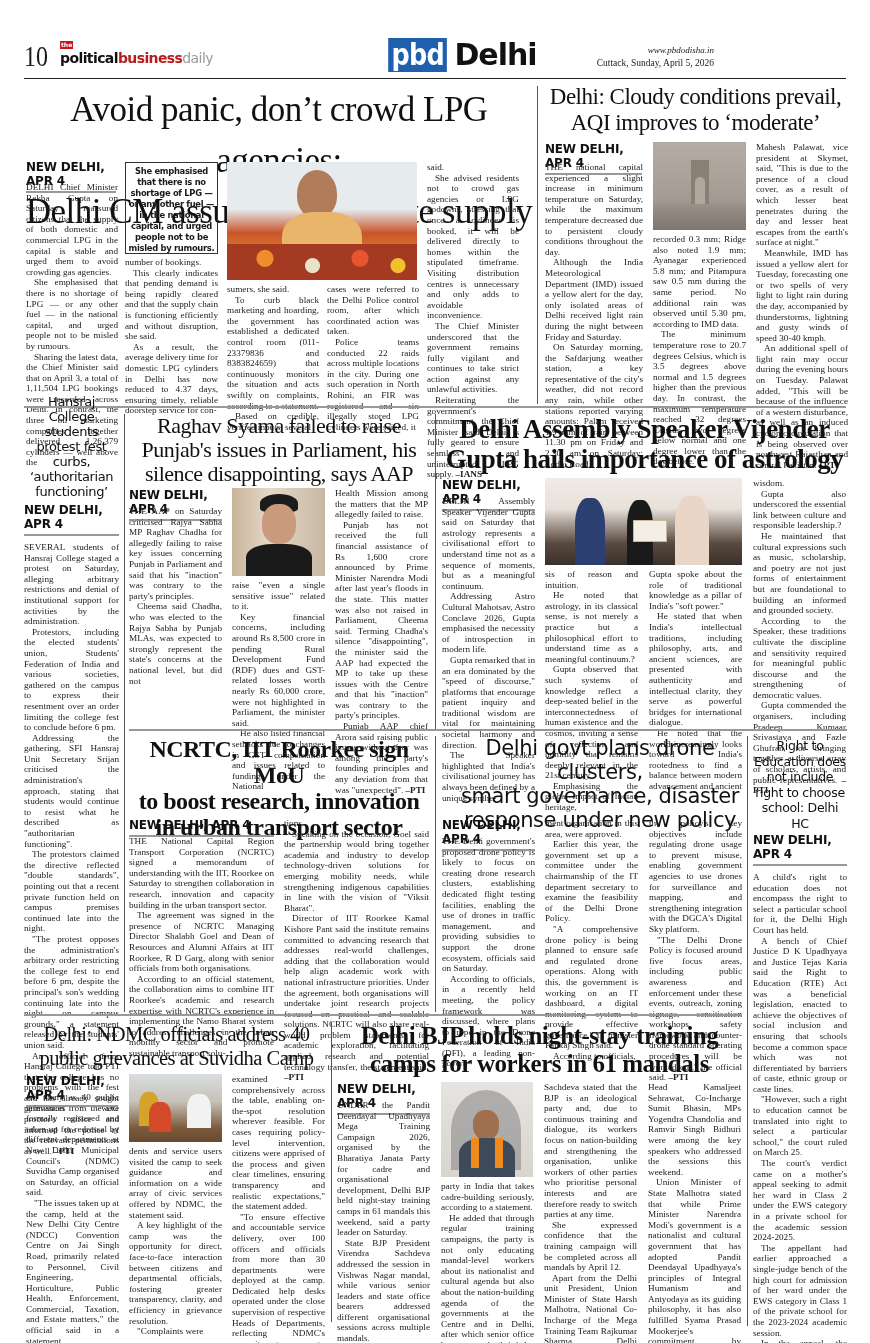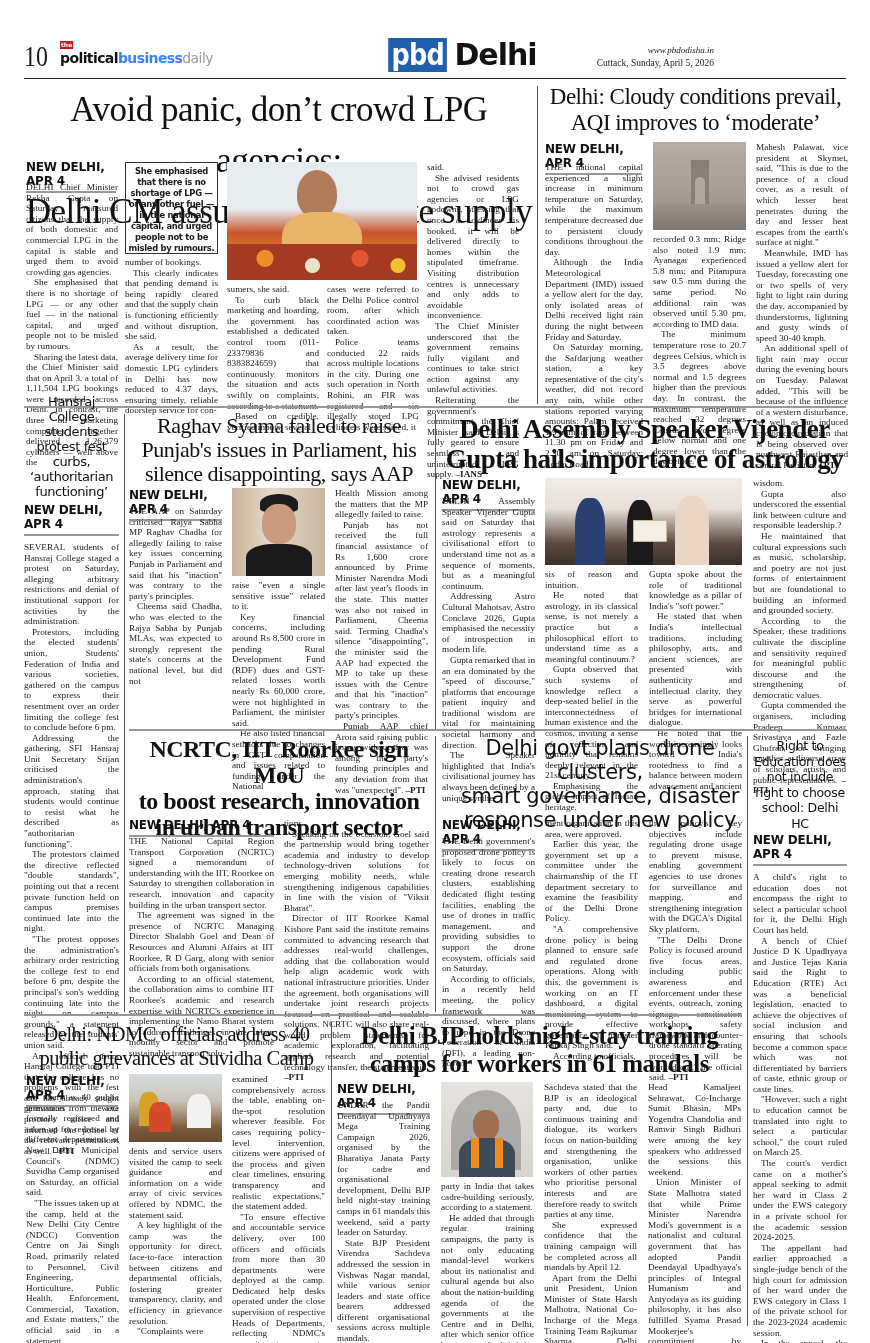--- a/index.html
+++ b/index.html
@@ -18,21 +18,21 @@
   .credit{font-weight:bold}
 </style>
 </head>
 <body>
 
 <div class="abs" style="left:0;top:0;width:738px;height:75px;">
   <div class="abs" style="left:24px;top:41px;font-family:'Liberation Serif',serif;font-size:30px;line-height:30px;transform:scaleX(0.8);transform-origin:left;">10</div>
   <div class="abs" style="left:60px;top:44px;font-family:'DejaVu Sans',sans-serif;">
     <span style="position:absolute;left:0;top:-3px;background:#c8161d;color:#fff;font-size:6px;font-weight:bold;padding:0 1px;line-height:8px;">the</span>
     <div style="position:absolute;top:6px;left:0;white-space:nowrap;font-size:14px;font-weight:bold;letter-spacing:-0.6px;line-height:16px;">
-      <span style="color:#111;">political</span><span style="color:#3b82f6;">business</span><span style="color:#9a9a9a;font-weight:normal;">daily</span>
+      <span style="color:#111;">political</span><span style="color:#b91c1c;">business</span><span style="color:#9a9a9a;font-weight:normal;">daily</span>
     </div>
   </div>
   <div class="abs" style="left:383px;top:38px;height:34px;display:flex;align-items:flex-start;">
     <span style="background:#1f5fae;color:#fff;font-family:'DejaVu Sans',sans-serif;font-weight:bold;font-size:30px;line-height:34px;padding:0 4px;letter-spacing:-1px;transform:scaleX(0.85);display:inline-block;">pbd</span>
     <span style="font-family:'DejaVu Sans',sans-serif;font-weight:bold;font-size:30px;line-height:34px;margin-left:2px;letter-spacing:-1px;color:#111;">Delhi</span>
   </div>
   <div class="abs" style="right:24px;top:45px;font-family:'Liberation Serif',serif;font-style:italic;font-size:9px;text-align:right;">www.pbdodisha.in</div>
   <div class="abs" style="right:24px;top:58px;font-family:'Liberation Serif',serif;font-size:9.5px;text-align:right;">Cuttack, Sunday, April 5, 2026</div>
   <div class="abs" style="left:24px;top:78px;width:822px;height:1px;background:#222;"></div>
 </div>

